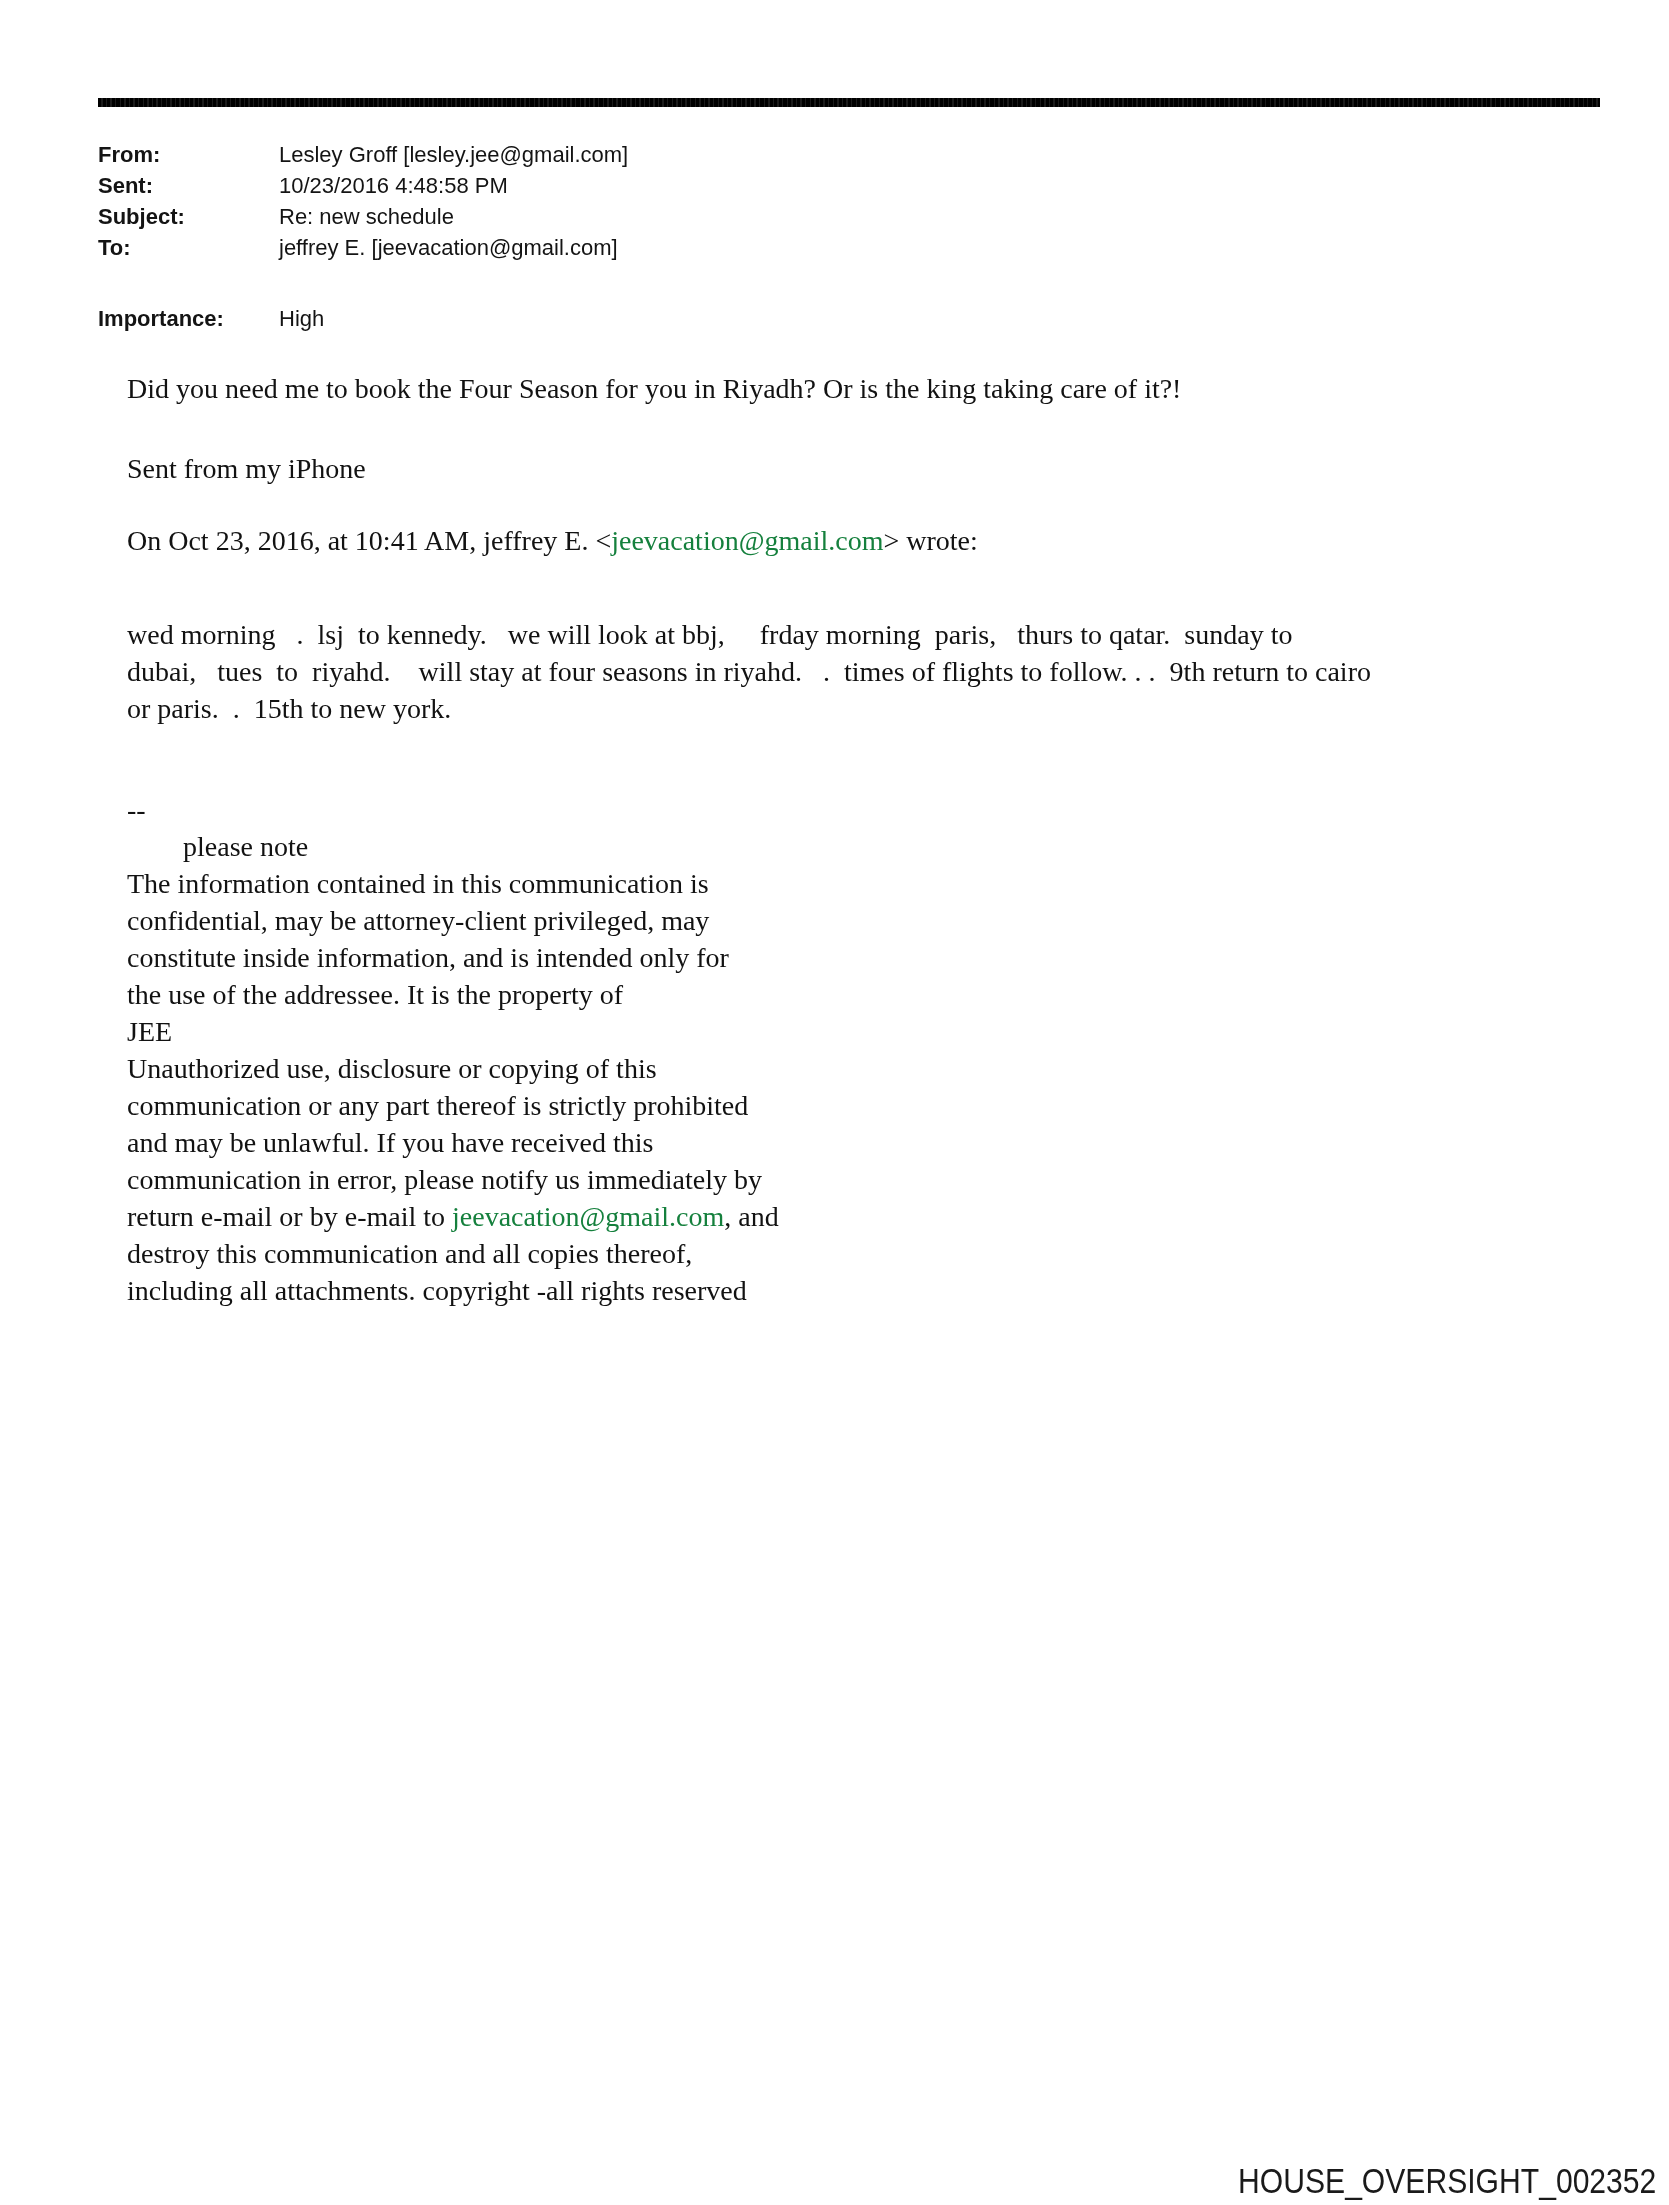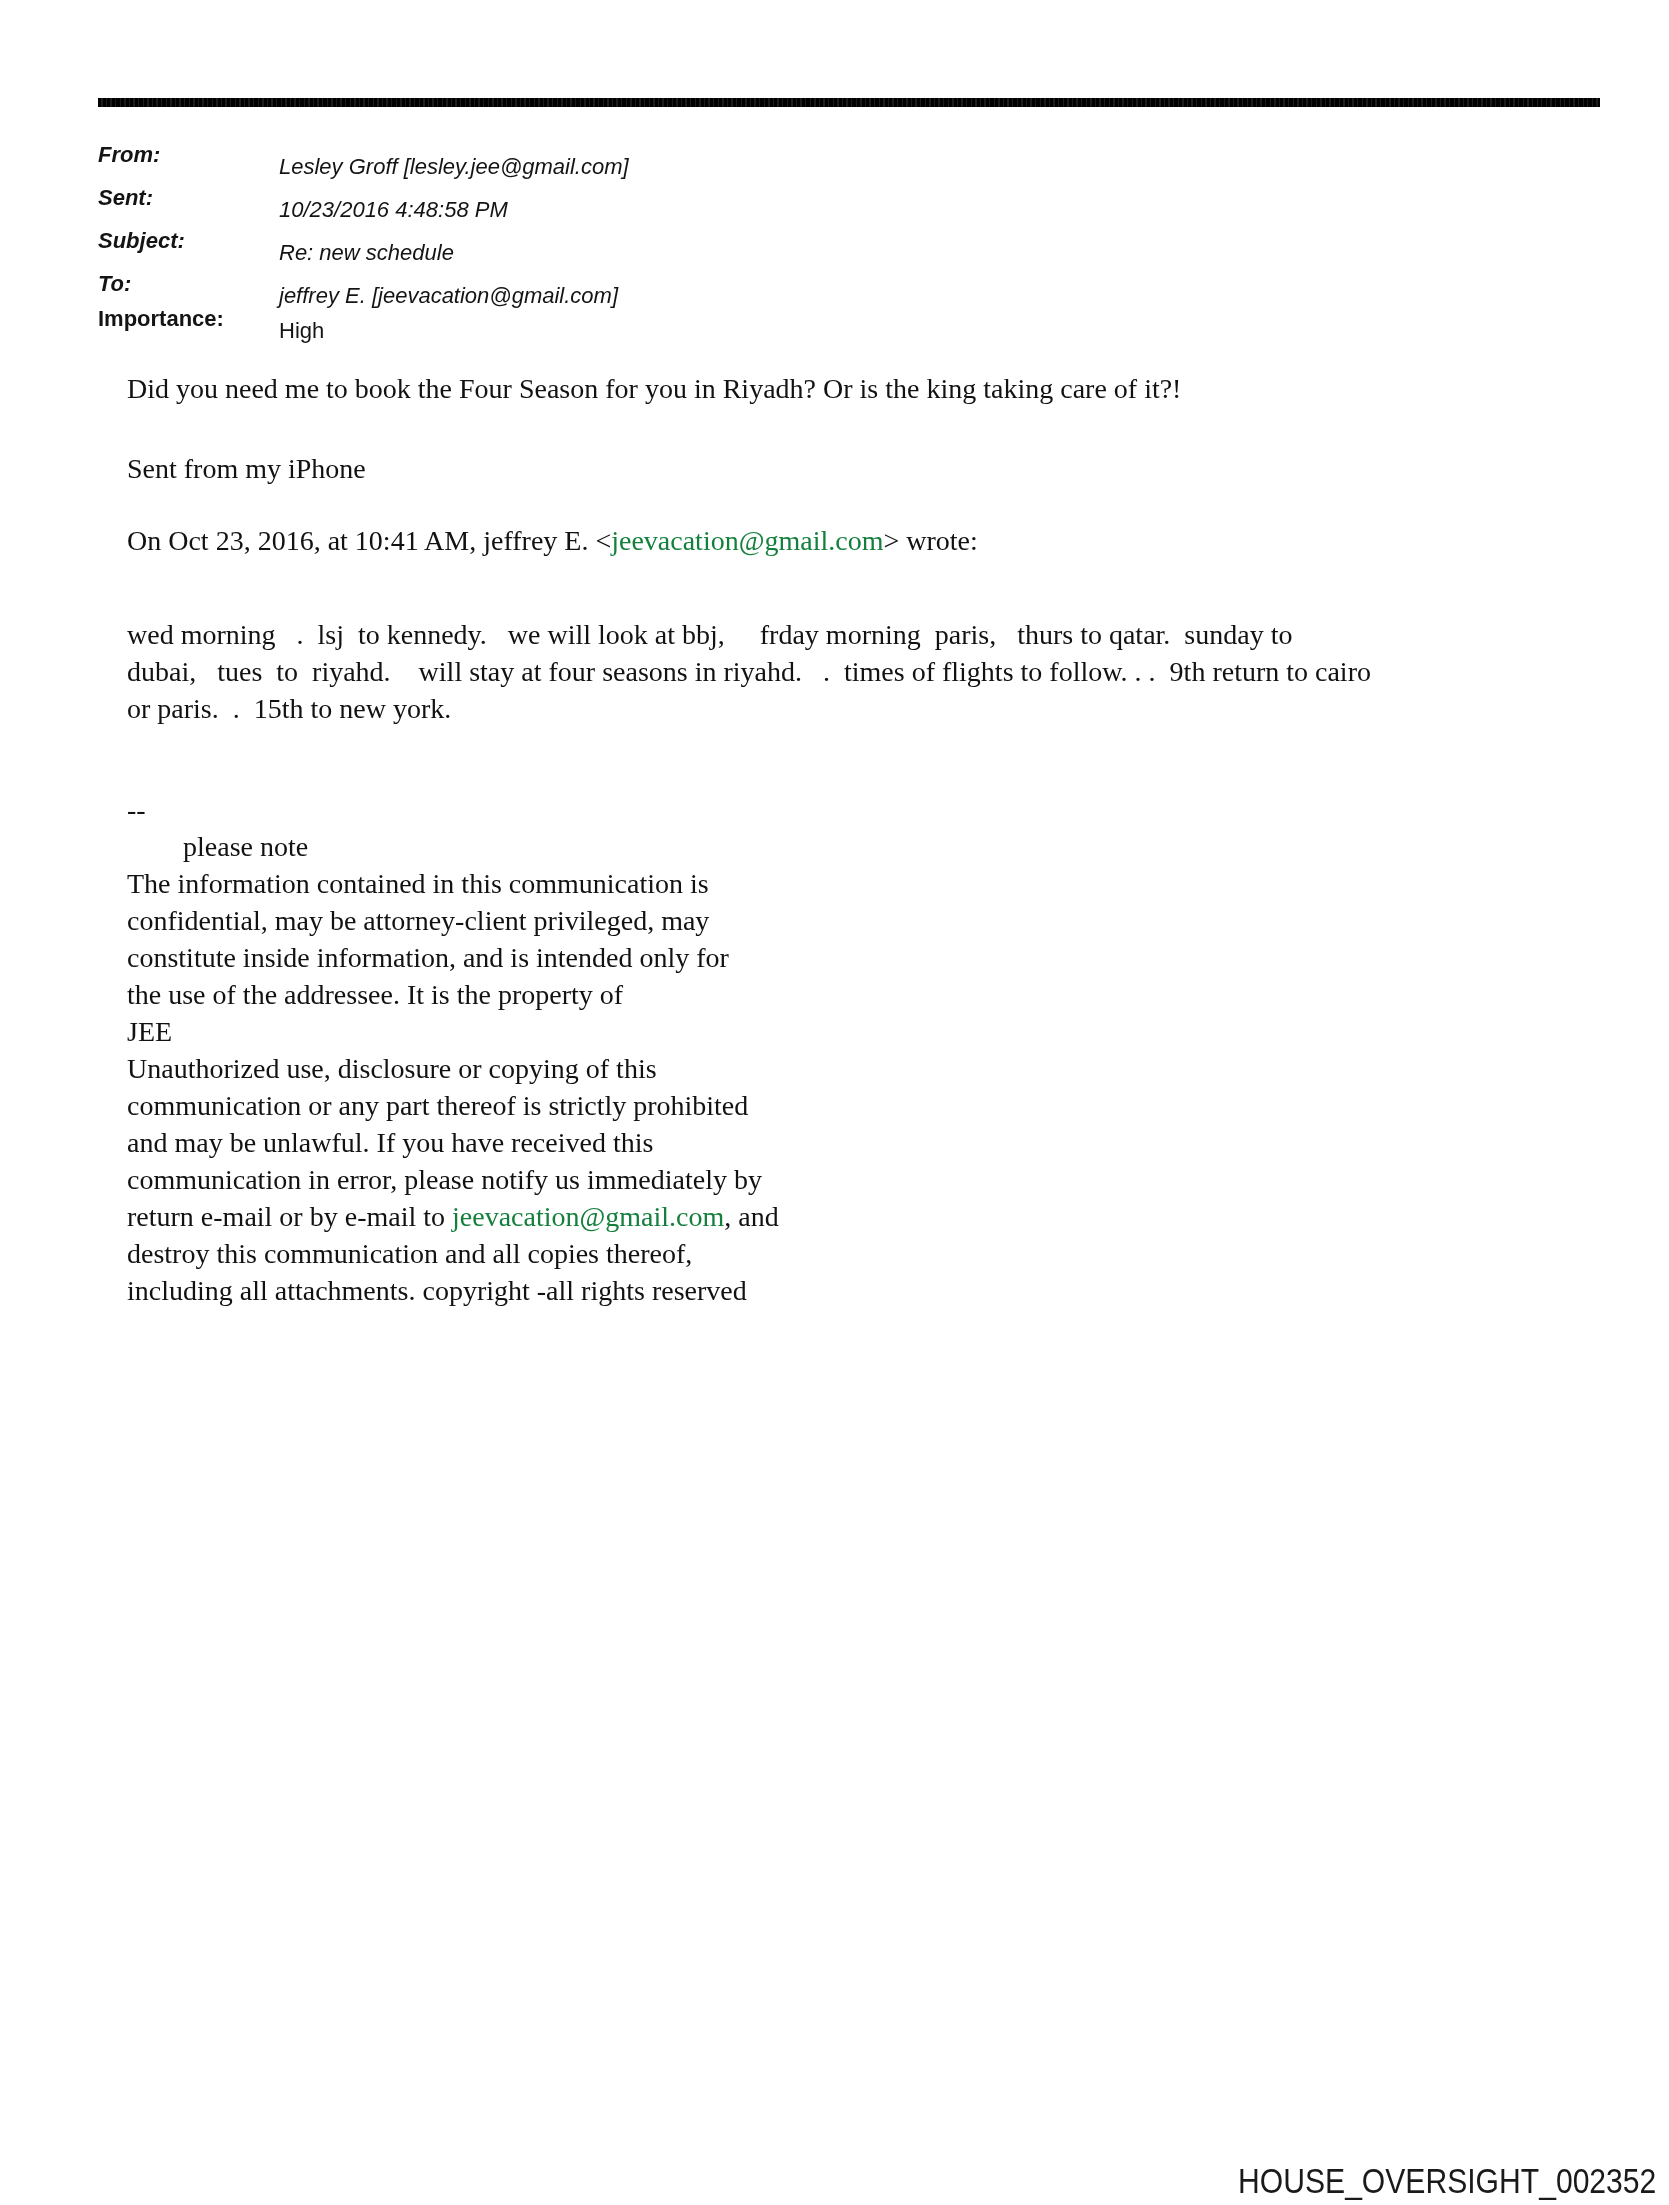--- a/index.html
+++ b/index.html
@@ -24,29 +24,28 @@
   }
   
   .hdr {
     position: absolute;
     left: 98px;
     top: 139px;
     font-family: "Liberation Sans", sans-serif;
     font-size: 22px;
     line-height: 31px;
     color: #141414;
-    font-style: italic;
   }
   .hdr-row { display: flex; }
   .hdr-label {
     width: 181px;
     font-weight: bold;
     flex: 0 0 auto;
   }
-  .hdr-value { white-space: pre; margin-top: 12px; }
+  .hdr-value { white-space: pre; }
   .importance {
     position: absolute;
     left: 98px;
     top: 303px;
     font-family: "Liberation Sans", sans-serif;
     font-size: 22px;
     line-height: 31px;
     display: flex;
     color: #141414;
   }

